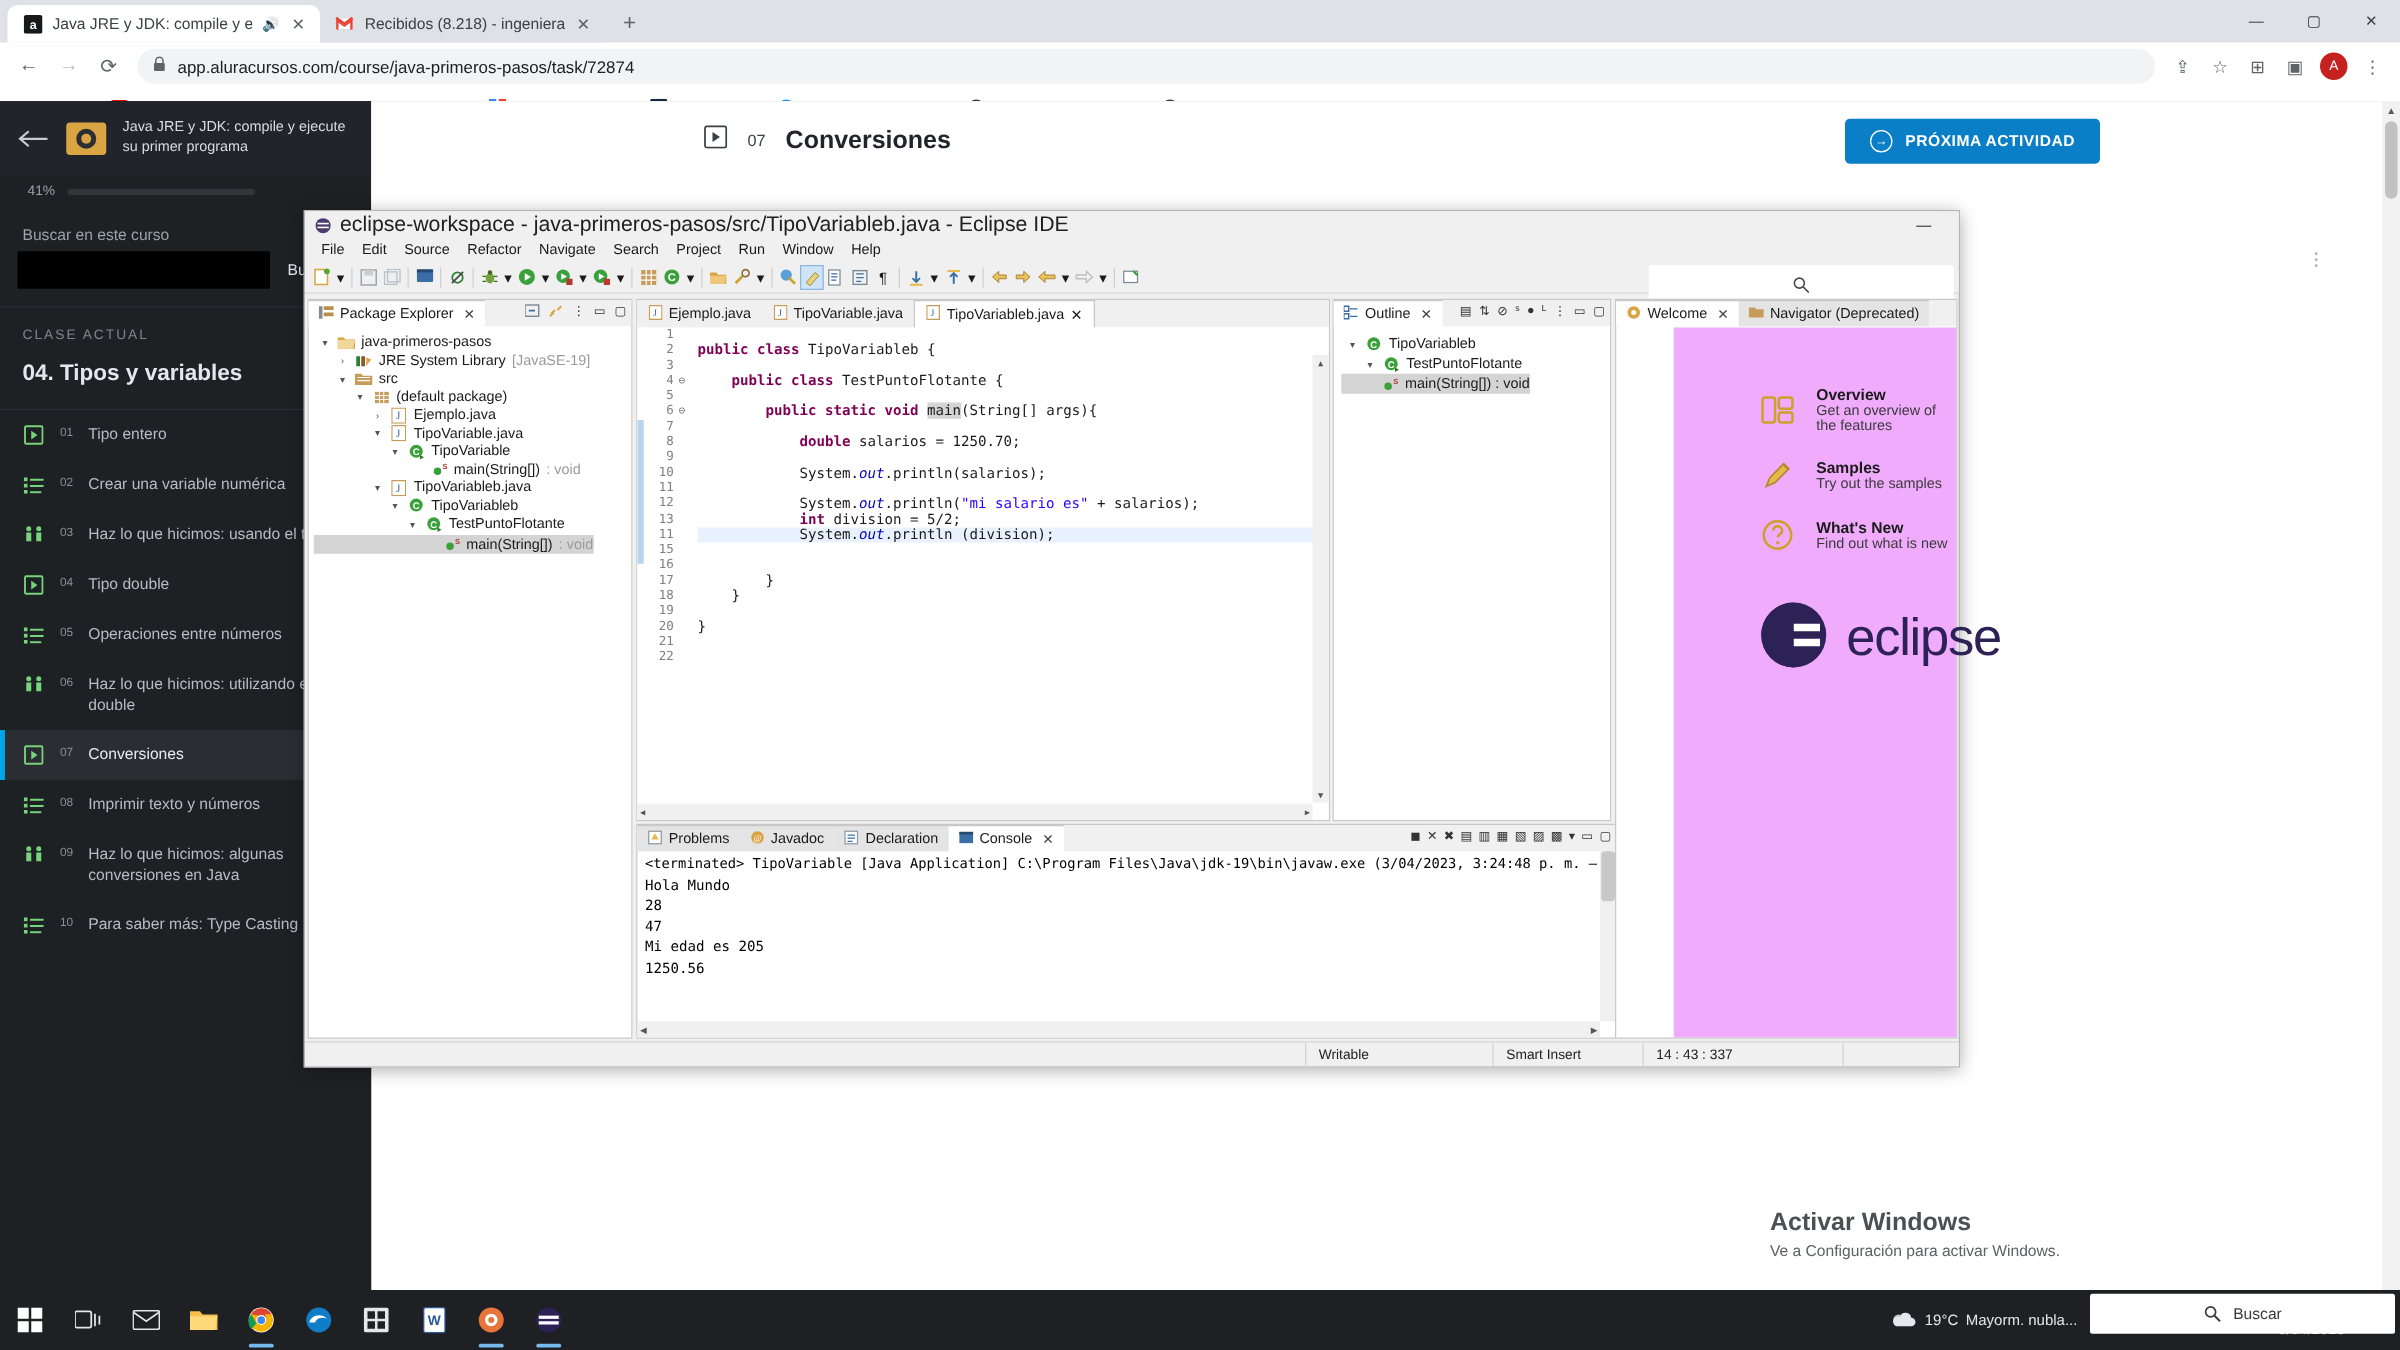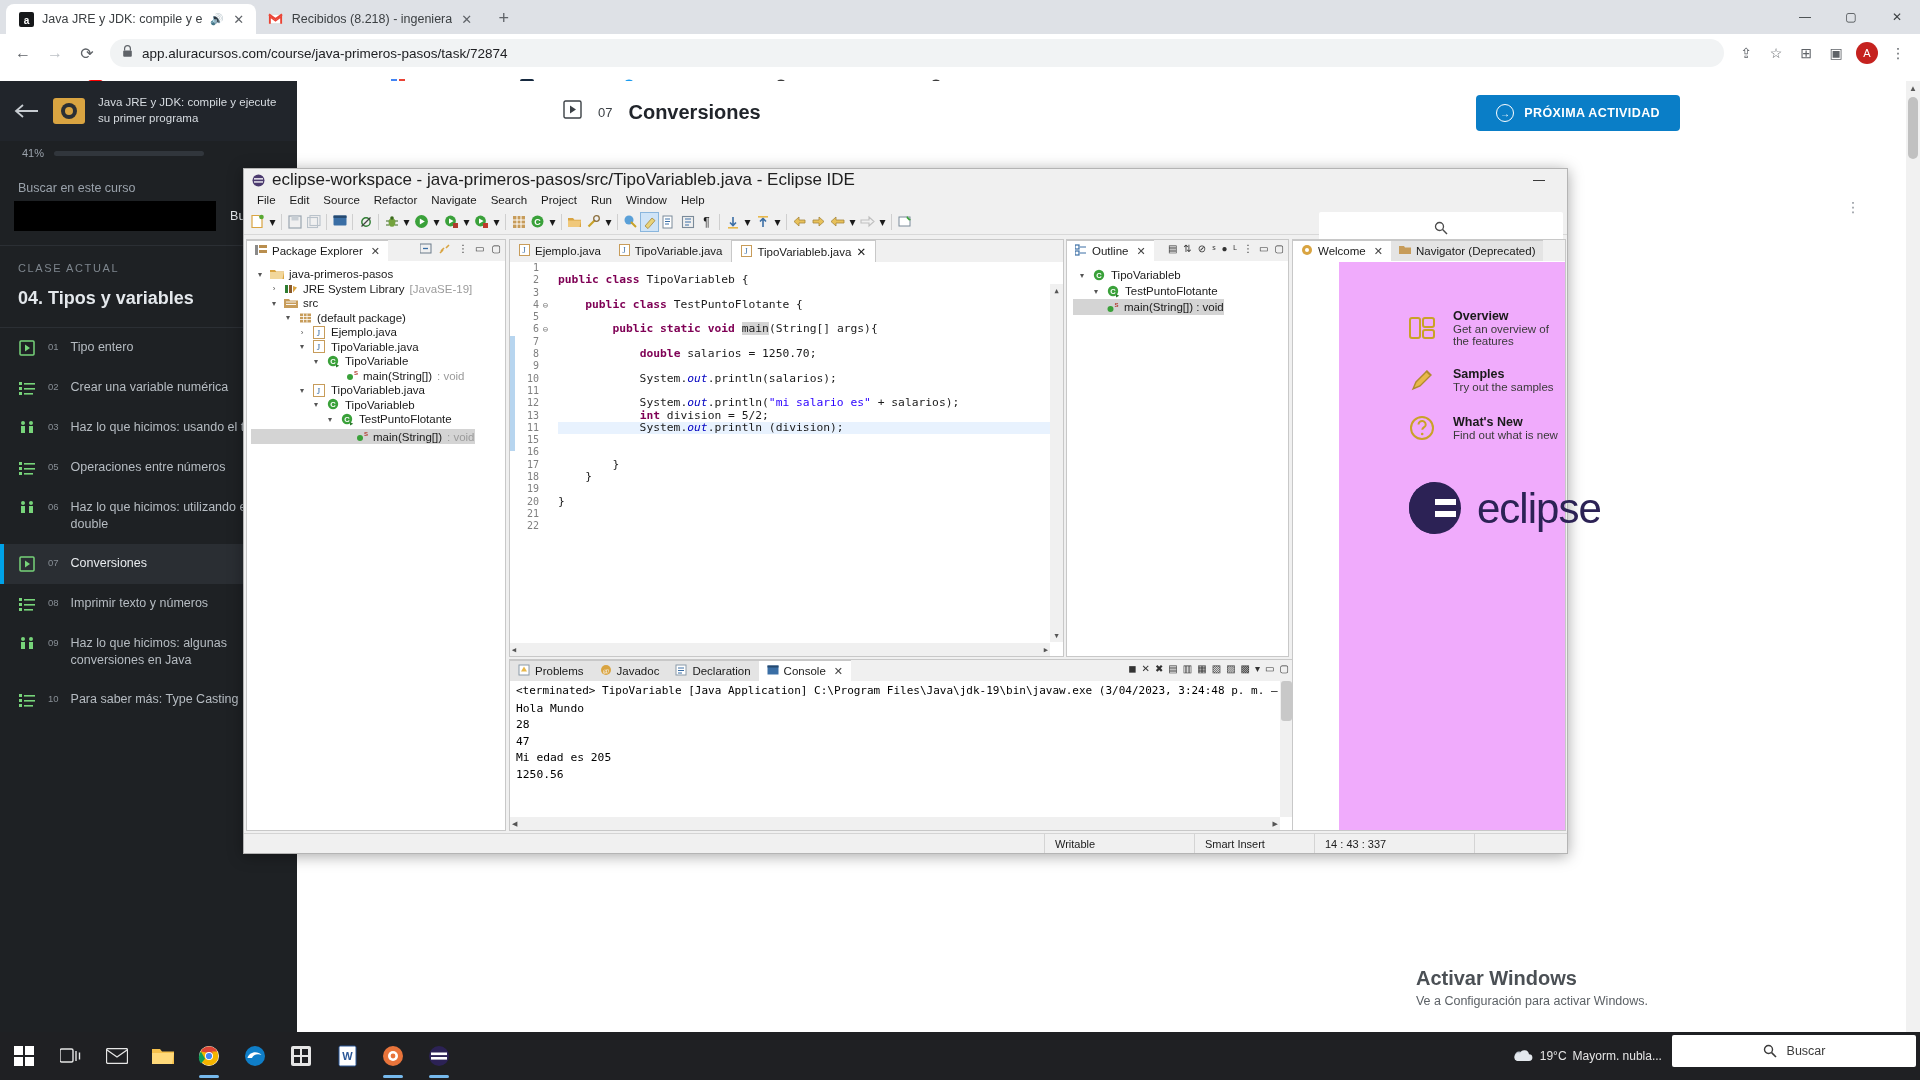--- a/index.html
+++ b/index.html
@@ -382,20 +382,30 @@
             <rect x="3" y="6" width="4" height="7" fill="#77d47a"></rect>
             <circle cx="13" cy="3" r="2" fill="#77d47a"></circle>
             <rect x="11" y="6" width="4" height="7" fill="#77d47a"></rect>
           </svg>
         </span>
       <span class="act-num">03</span>
       <span class="act-txt">Haz lo que hicimos: usando el tipo int</span>
     </div>
     <div class="act-item">
       <span class="act-ico">
+          <svg width="16" height="16" viewBox="0 0 16 16">
+            <rect x="1" y="1" width="14" height="14" rx="1" fill="none" stroke="#77d47a" stroke-width="1.5"></rect>
+            <path d="M6 4.5l5 3.5-5 3.5z" fill="#77d47a"></path>
+          </svg>
+        </span>
+      <span class="act-num">04</span>
+      <span class="act-txt">Tipo double</span>
+    </div>
+    <div class="act-item">
+      <span class="act-ico">
           <svg width="16" height="14" viewBox="0 0 16 14">
             <rect x="0" y="1" width="3" height="3" fill="#77d47a"></rect>
             <rect x="0" y="6" width="3" height="3" fill="#77d47a"></rect>
             <rect x="0" y="11" width="3" height="3" fill="#77d47a"></rect>
             <rect x="5" y="2" width="11" height="1.6" fill="#77d47a"></rect>
             <rect x="5" y="7" width="11" height="1.6" fill="#77d47a"></rect>
             <rect x="5" y="12" width="9" height="1.6" fill="#77d47a"></rect>
           </svg>
         </span>
       <span class="act-num">05</span>

